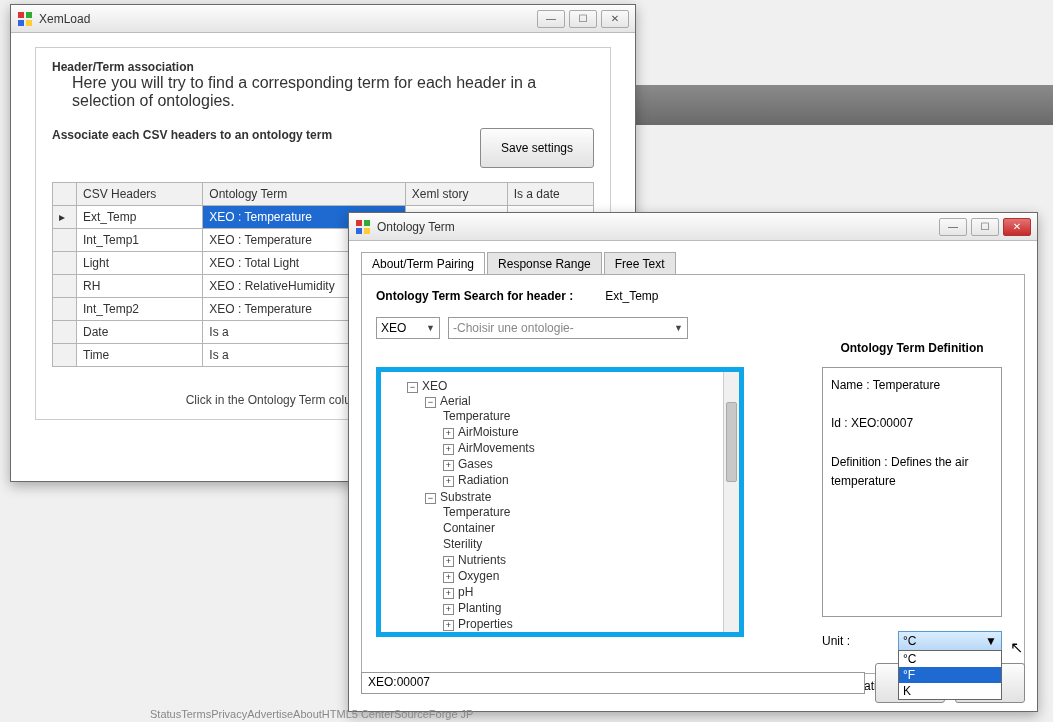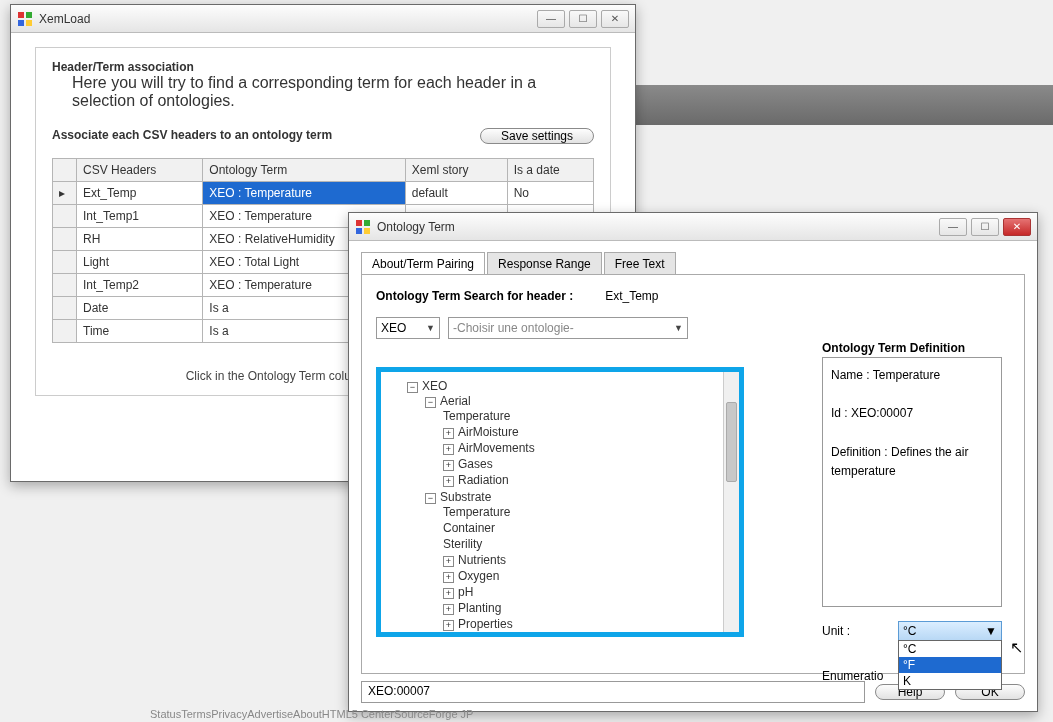--- a/index.html
+++ b/index.html
@@ -36,22 +36,22 @@
 .content { padding: 18px 24px; font-size: 12px; color: #333; }
 
 .section-title { font-weight: bold; font-size: 12px; }
 .section-sub { font-size: 16px; margin-left: 20px; margin-bottom: 18px; }
 
 .assoc-row { display: flex; align-items: flex-start; justify-content: space-between; margin-bottom: 14px; }
 .assoc-row .lbl { font-weight: bold; font-size: 12px; }
 .btn {
   border: 1px solid #8a8a8a;
   background: linear-gradient(#fdfdfd,#e2e2e2);
-  border-radius: 12px;
-  padding: 0 20px;
+  border-radius: 3px;
+  padding: 12px 20px;
   font-size: 12px;
   cursor: pointer;
 }
 
 table.grid { border-collapse: collapse; width: 100%; font-size: 12px; padding-left: 39px; }
 table.grid th, table.grid td { border: 1px solid #b5b5b5; padding: 4px 6px; text-align: left; height: 22px; }
 table.grid th { background: #f1f1f1; font-weight: normal; }
 .rowhead { width: 24px; background: #f1f1f1; border:1px solid #b5b5b5; }
 .selected-cell { background: #1e6ad0; color: #fff; }
 
@@ -84,21 +84,21 @@
   overflow: hidden; position: relative; font-size: 12px;
 }
 .tree { padding: 6px 8px; }
 .tree ul { list-style:none; padding-left: 18px; }
 .tree li { padding: 1px 0; white-space: nowrap; color:#333; }
 .tw { display:inline-block; width:11px; height:11px; border:1px solid #888; line-height:9px; text-align:center; font-size:9px; margin-right:4px; background:#fff; }
 .tree-scroll { position:absolute; right:0; top:0; bottom:0; width:16px; background:#f0f0f0; border-left:1px solid #ccc; }
 .tree-scroll .thumb { position:absolute; left:2px; right:2px; top:30px; height:80px; background:#c8c8c8; border:1px solid #aaa; border-radius:2px; }
 
 .rightcol { position:absolute; right: 22px; top: 66px; width: 180px; font-size:12px; }
-.rightcol .defhdr { font-weight: bold; margin-bottom: 2px; }
+.rightcol .defhdr { font-weight: bold; margin-bottom: 12px; text-align: center; }
 .defbox { border:1px solid #999; padding:8px; height: 250px; margin-bottom: 14px; font-size: 12px; line-height:1.6; }
 .unit-row { display:flex; align-items:center; gap:6px; margin-bottom:8px; position: relative; }
 .unit-row label { width: 70px; }
 .unit-combo { flex:1; border:1px solid #5b9bd5; background: linear-gradient(#dbeeff,#b8d8f5); height:20px; display:flex; align-items:center; justify-content:space-between; padding:0 4px; font-size:12px; }
 .dropdown {
   position:absolute; top: 19px; left: 76px; right:0;
   border:1px solid #666; background:#fff; z-index: 10; font-size:12px;
 }
 .dropdown div { padding:1px 4px; }
 .dropdown .hl { background:#1e6ad0; color:#fff; }
@@ -163,29 +163,29 @@
           </tr>
           <tr>
               <td class="rowhead"></td>
               <td>Int_Temp1</td>
               <td>XEO : Temperature</td>
               <td></td>
               <td></td>
             </tr>
           <tr>
               <td class="rowhead"></td>
+              <td>Light</td>
+              <td>XEO : Total Light</td>
+              <td></td>
+              <td></td>
+            </tr>
+          <tr>
+              <td class="rowhead"></td>
               <td>RH</td>
               <td>XEO : RelativeHumidity</td>
-              <td></td>
-              <td></td>
-            </tr>
-          <tr>
-              <td class="rowhead"></td>
-              <td>Light</td>
-              <td>XEO : Total Light</td>
               <td></td>
               <td></td>
             </tr>
           <tr>
               <td class="rowhead"></td>
               <td>Int_Temp2</td>
               <td>XEO : Temperature</td>
               <td></td>
               <td></td>
             </tr>

